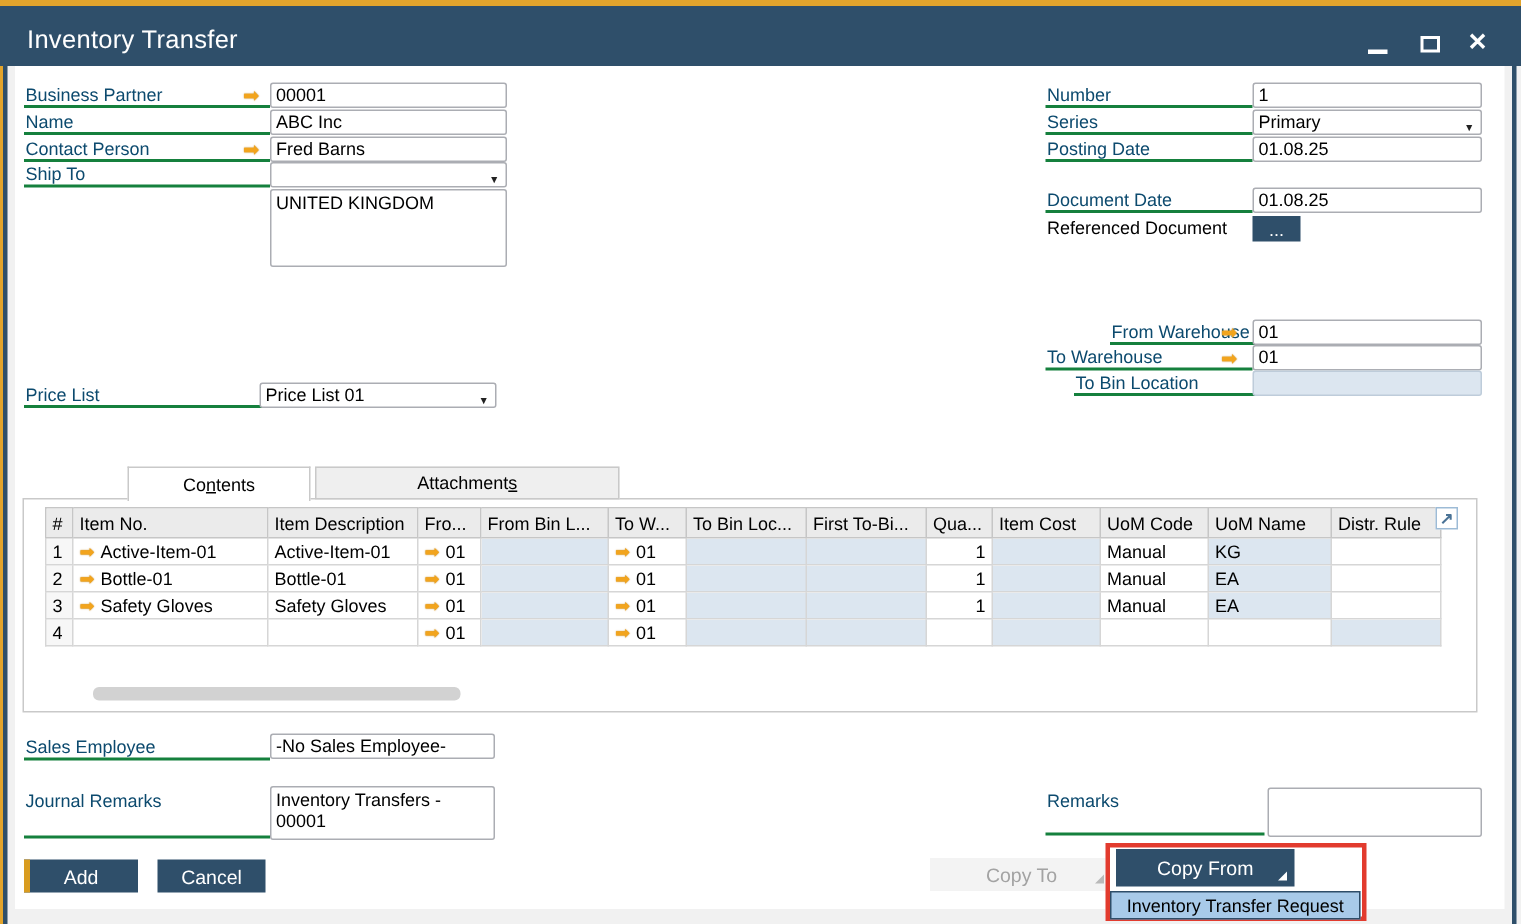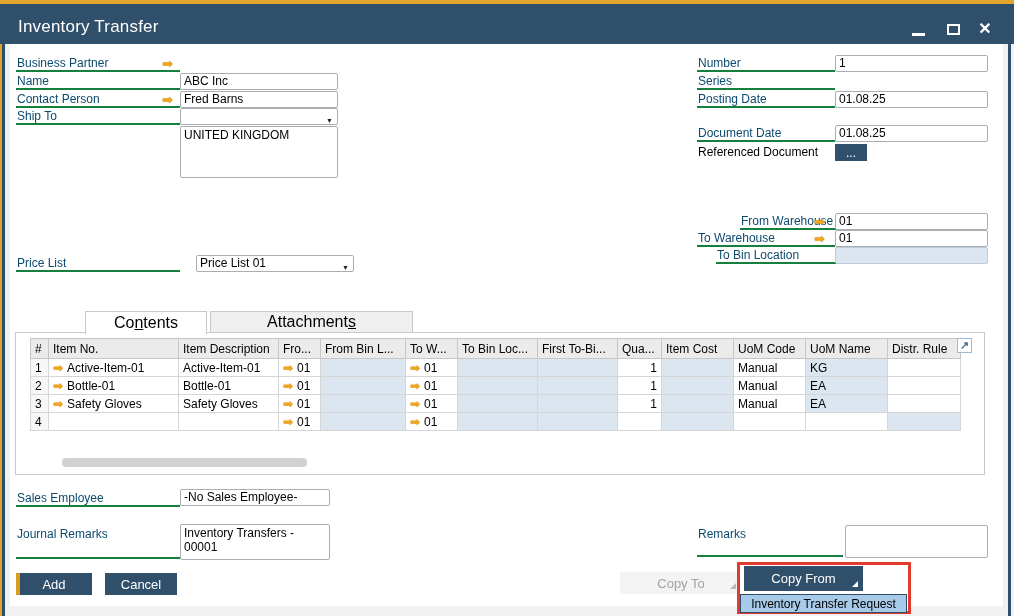--- a/index.html
+++ b/index.html
@@ -29,21 +29,21 @@
   .dropdown .caret{position:absolute;right:4px;top:4px;font-size:7px;color:#222;}
   .larrow{color:#F2A41D;text-shadow:0 0 1px #B87700;font-size:12px;line-height:1;}
   .arrow-abs{font-size:13px;}
 
   .navy-btn{background:#2F4F6A;color:#FFF;font-size:13px;display:flex;align-items:center;justify-content:center;cursor:pointer;}
   .tri-white{position:absolute;right:5px;bottom:4px;width:0;height:0;border-left:6px solid transparent;border-bottom:6px solid #FFF;}
   .tri-gray{position:absolute;right:6px;bottom:5px;width:0;height:0;border-left:6px solid transparent;border-bottom:6px solid #B9B9B9;}
 
   
   #grid-box{left:15px;top:332px;width:970px;height:143px;border:1px solid #C9C9C9;background:#FFF;}
-  .tab{top:311px;height:22px;font-size:16px;display:flex;align-items:center;justify-content:center;cursor:pointer;}
+  .tab{top:311px;height:22px;font-size:12px;display:flex;align-items:center;justify-content:center;cursor:pointer;}
   #tab-contents{left:85px;width:122px;background:#FFF;border:1px solid #C9C9C9;border-bottom:none;z-index:3;height:23px;}
   #tab-attachments{left:210px;width:203px;background:#EFEFEF;border:1px solid #C9C9C9;z-index:2;}
   .mn{text-decoration:underline;}
 
   table.grid{border-collapse:collapse;table-layout:fixed;width:930px;font-size:12px;}
   table.grid th{background:#EBEBEB;border:1px solid #C6C6C6;border-top:1px solid #C6C6C6;font-weight:normal;text-align:left;height:20px;padding:0 4px;overflow:hidden;white-space:nowrap;}
   table.grid td{border:1px solid #D6D6D6;height:18px;padding:0 4px;overflow:hidden;white-space:nowrap;background:#FFF;}
   table.grid td.dis{background:#DCE6F0;}
   table.grid td.num{text-align:left;background:#F7F7F7;}
   table.grid td.qty{text-align:right;}
@@ -79,40 +79,42 @@
         <span class="close-glyph">✕</span>
       </div>
   </div>
   <div class="abs" id="content"></div>
   <div class="abs" id="left-accent"></div>
   <div class="abs" id="left-frame"></div>
   <div class="abs" id="right-frame"></div>
 
   <div class="abs frow" style="left:16px;top:56px;width:164px;">Business Partner</div>
   <span class="abs larrow arrow-abs" style="left:162px;top:57px;">➡</span>
+  <div class="abs field" style="left:180px;top:55px;width:158px;height:17px;">00001</div>
 
   <div class="abs frow" style="left:16px;top:74px;width:164px;">Name</div>
   <div class="abs field" style="left:180px;top:73px;width:158px;height:17px;">ABC Inc</div>
 
   <div class="abs frow" style="left:16px;top:92px;width:164px;">Contact Person</div>
   <span class="abs larrow arrow-abs" style="left:162px;top:93px;">➡</span>
   <div class="abs field" style="left:180px;top:91px;width:158px;height:17px;">Fred Barns</div>
 
   <div class="abs frow" style="left:16px;top:109px;width:164px;">Ship To</div>
   <div class="abs field dropdown" style="left:180px;top:108px;width:158px;height:17px;"><span></span><span class="caret">▼</span></div>
 
   <div class="abs textarea" style="left:180px;top:126px;width:158px;height:52px;">UNITED KINGDOM</div>
 
   <div class="abs frow" style="left:16px;top:256px;width:164px;">Price List</div>
-  <div class="abs field dropdown" style="left:196px;top:255px;width:158px;height:17px;"><span>Price List 01</span><span class="caret">▼</span></div>
+  <div class="abs field dropdown" style="left:173px;top:255px;width:158px;height:17px;"><span>Price List 01</span><span class="caret">▼</span></div>
 
   <div class="abs frow" style="left:697px;top:56px;width:138px;">Number</div>
   <div class="abs field" style="left:835px;top:55px;width:153px;height:17px;">1</div>
 
   <div class="abs frow" style="left:697px;top:74px;width:138px;">Series</div>
+  <div class="abs field dropdown" style="left:835px;top:73px;width:153px;height:17px;"><span>Primary</span><span class="caret">▼</span></div>
 
   <div class="abs frow" style="left:697px;top:92px;width:138px;">Posting Date</div>
   <div class="abs field" style="left:835px;top:91px;width:153px;height:17px;">01.08.25</div>
 
   <div class="abs frow" style="left:697px;top:126px;width:138px;">Document Date</div>
   <div class="abs field" style="left:835px;top:125px;width:153px;height:17px;">01.08.25</div>
 
   <div class="abs nfrow" style="left:697px;top:145px;width:138px;">Referenced Document</div>
   <div class="abs navy-btn" style="left:835px;top:144px;width:32px;height:17px;font-size:12px;">...</div>
 

